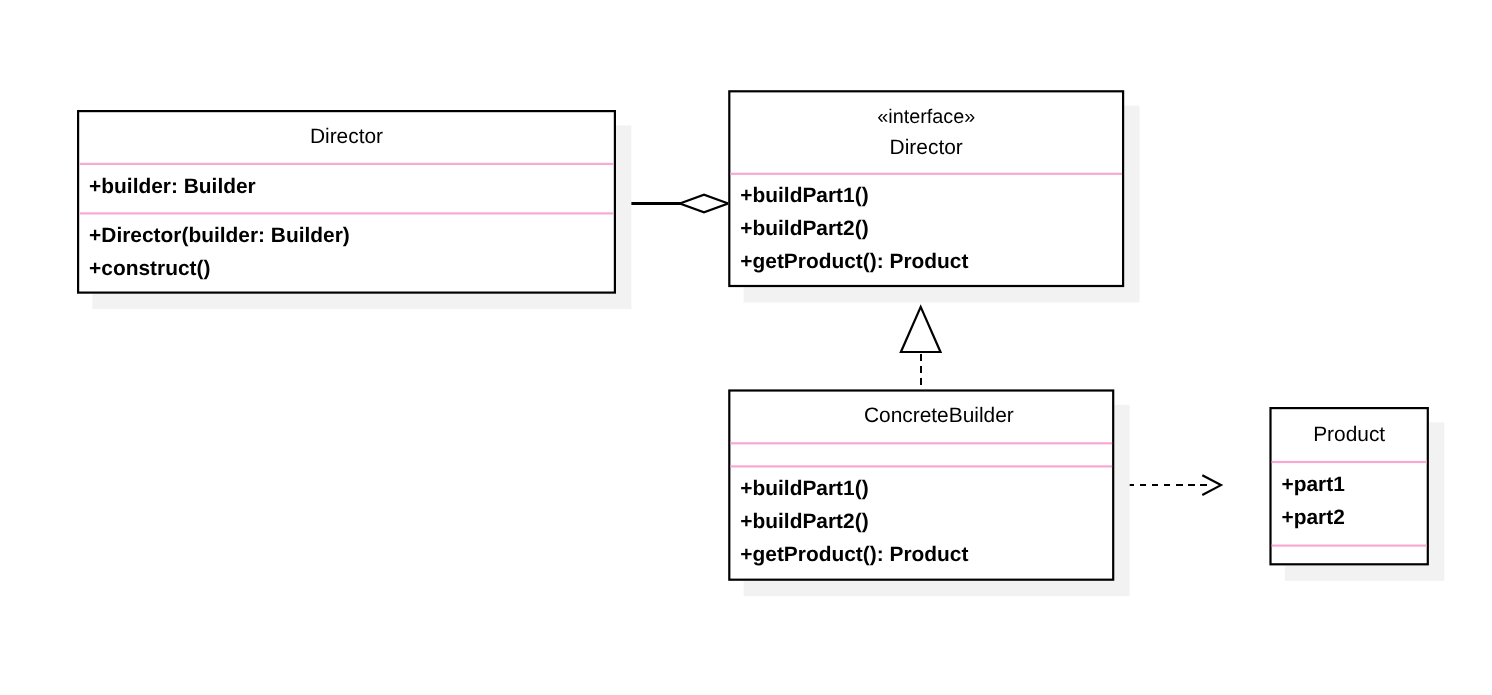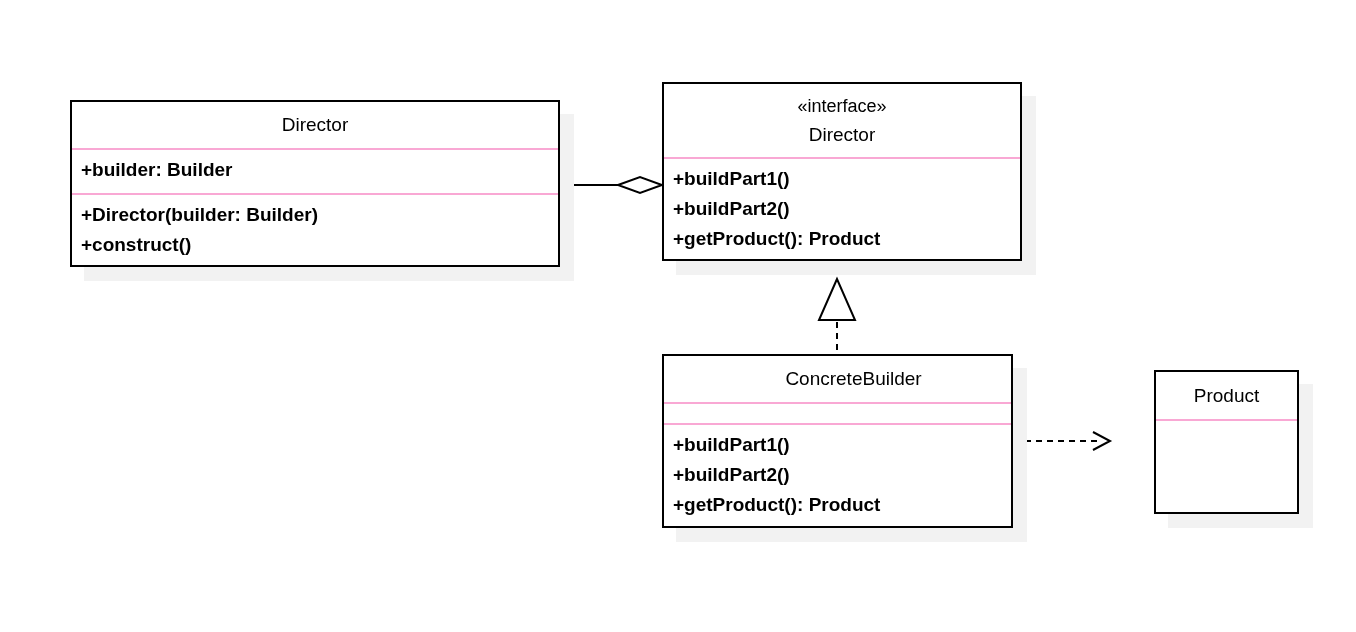--- a/index.html
+++ b/index.html
@@ -116,16 +116,20 @@
       <div class="member">+buildPart1()</div>
       <div class="member">+buildPart2()</div>
       <div class="member">+getProduct(): Product</div>
     </div>
   </div>
 
   <div class="uml-class" id="box-product">
     <div class="compartment title-compartment">
       <div class="class-name">Product</div>
     </div>
+    <div class="compartment member-compartment attrs">
+      <div class="member">+part1</div>
+      <div class="member">+part2</div>
+    </div>
     <div class="compartment member-compartment methods"></div>
   </div>
 
 </div>
 
 </body></html>

